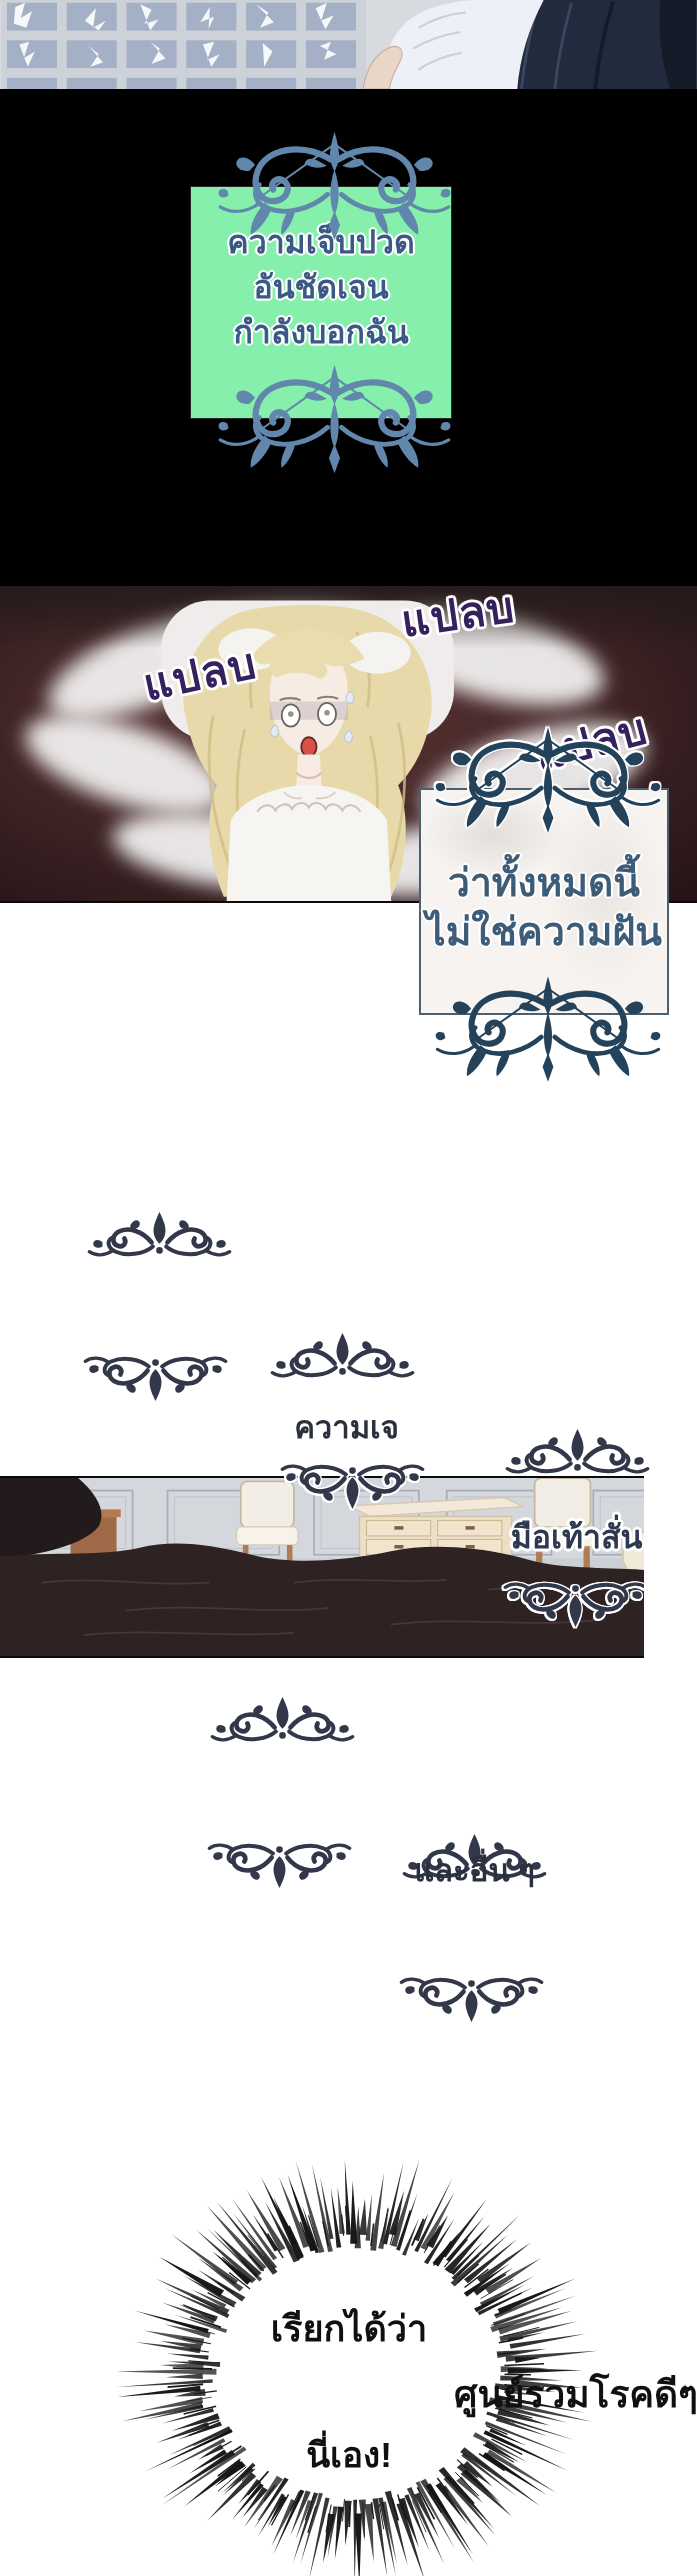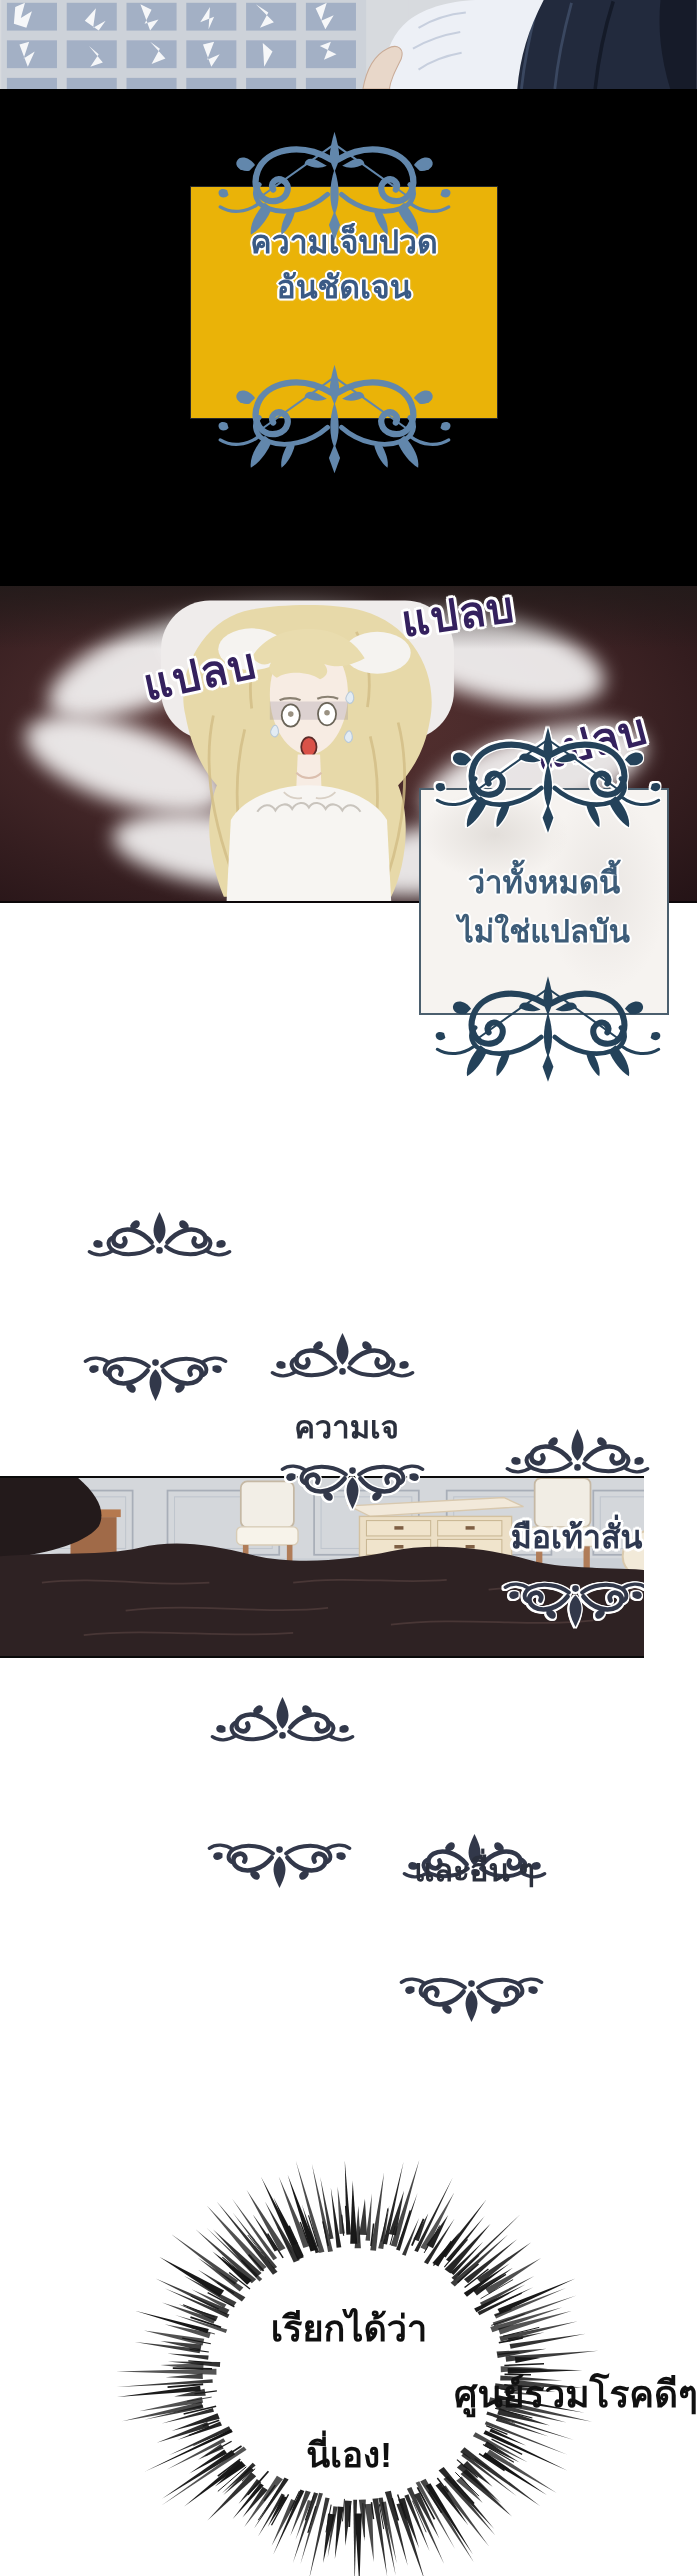--- a/index.html
+++ b/index.html
@@ -8,27 +8,27 @@
   .abs{position:absolute;}
 
   
   .panel-top{top:0;left:0;width:698px;height:89px;background:#d7dade;overflow:hidden;}
 
   
   .black-zone{top:89px;left:0;width:698px;height:497px;background:#000000;}
 
   
   .nbox{box-sizing:border-box;text-align:center;font-weight:bold;}
-  .nbox1{left:190px;top:186px;width:308px;height:233px;background:#eab308;border:1.4px solid #26282a;
+  .nbox1{left:190px;top:186px;width:262px;height:233px;background:#86efac;border:1.4px solid #26282a;
          padding-top:33px;}
   .nbox1 p{margin:0;font-size:32px;line-height:45px;color:#3a5a85;letter-spacing:0;}
   .nbox2{left:419px;top:788px;width:250px;height:227px;background:#f6f3f0;border:2.1px solid #4b5f6e;
          padding-top:68px;background-image:radial-gradient(closest-side at 30% 20%,rgba(210,205,200,.55),rgba(210,205,200,0)),
          radial-gradient(closest-side at 75% 45%,rgba(215,210,206,.4),rgba(215,210,206,0));}
-  .nbox2 p{margin:0;font-size:31px;line-height:49px;color:#3d5c78;}
+  .nbox2 p{margin:0;font-size:39px;line-height:49px;color:#3d5c78;}
 
   
   .ow{text-shadow:2.1px 0 0 #fff,-2.1px 0 0 #fff,0 2.1px 0 #fff,0 -2.1px 0 #fff,
       1.4px 1.4px 0 #fff,-1.4px 1.4px 0 #fff,1.4px -1.4px 0 #fff,-1.4px -1.4px 0 #fff,0 0 3.5px #fff;}
   .ow2{text-shadow:2.8px 0 0 #fff,-2.8px 0 0 #fff,0 2.8px 0 #fff,0 -2.8px 0 #fff,
       2.1px 2.1px 0 #fff,-2.1px 2.1px 0 #fff,2.1px -2.1px 0 #fff,-2.1px -2.1px 0 #fff,0 0 4.2px #fff;}
 
   
   .panel-girl{top:586px;left:0;width:698px;height:315px;overflow:hidden;
     background:radial-gradient(ellipse at 43% 42%, #5a3331 0%, #47292a 42%, #341d1f 72%, #241316 100%);
@@ -160,20 +160,21 @@
 
   <div class="abs orn orn-blue" style="left:216px;top:130px;width:237px;height:112px;z-index:3;">
     <svg viewBox="0 0 340 160">
         <use href="#orn-large"></use>
       </svg>
   </div>
 
   <div class="abs nbox nbox1" style="z-index:2;">
     <p class="ow">ความเจ็บปวด</p>
     <p class="ow">อันชัดเจน</p>
+    <p class="ow">กำลังบอกฉัน</p>
   </div>
 
   <div class="abs orn orn-blue" style="left:216px;top:363px;width:237px;height:112px;z-index:3;">
     <svg viewBox="0 0 340 160">
         <use href="#orn-large"></use>
       </svg>
   </div>
 
   <section class="abs panel-girl">
     <div class="glow" style="left:42px; top:42px; width:209px;height:77px;transform:rotate(-22deg);"></div>
@@ -228,21 +229,21 @@
   </section>
 
   <div class="abs orn orn-navy halo" style="left:433px;top:726px;width:230px;height:108px;z-index:5;">
     <svg viewBox="0 0 340 160">
         <use href="#orn-large"></use>
       </svg>
   </div>
 
   <div class="abs nbox nbox2" style="z-index:4;">
     <p class="ow">ว่าทั้งหมดนี้</p>
-    <p class="ow">ไม่ใช่แปลบัน</p>
+    <p class="ow">ไม่ใช่ความฝัน</p>
   </div>
 
   <div class="abs orn orn-navy" style="left:433px;top:975px;width:230px;height:108px;z-index:5;">
     <svg viewBox="0 0 340 160">
         <use href="#orn-large"></use>
       </svg>
   </div>
 
   <div class="abs orn orn-dark" style="left:86px;top:1208px;width:147px;height:53px;">
     <svg viewBox="0 0 220 80">

